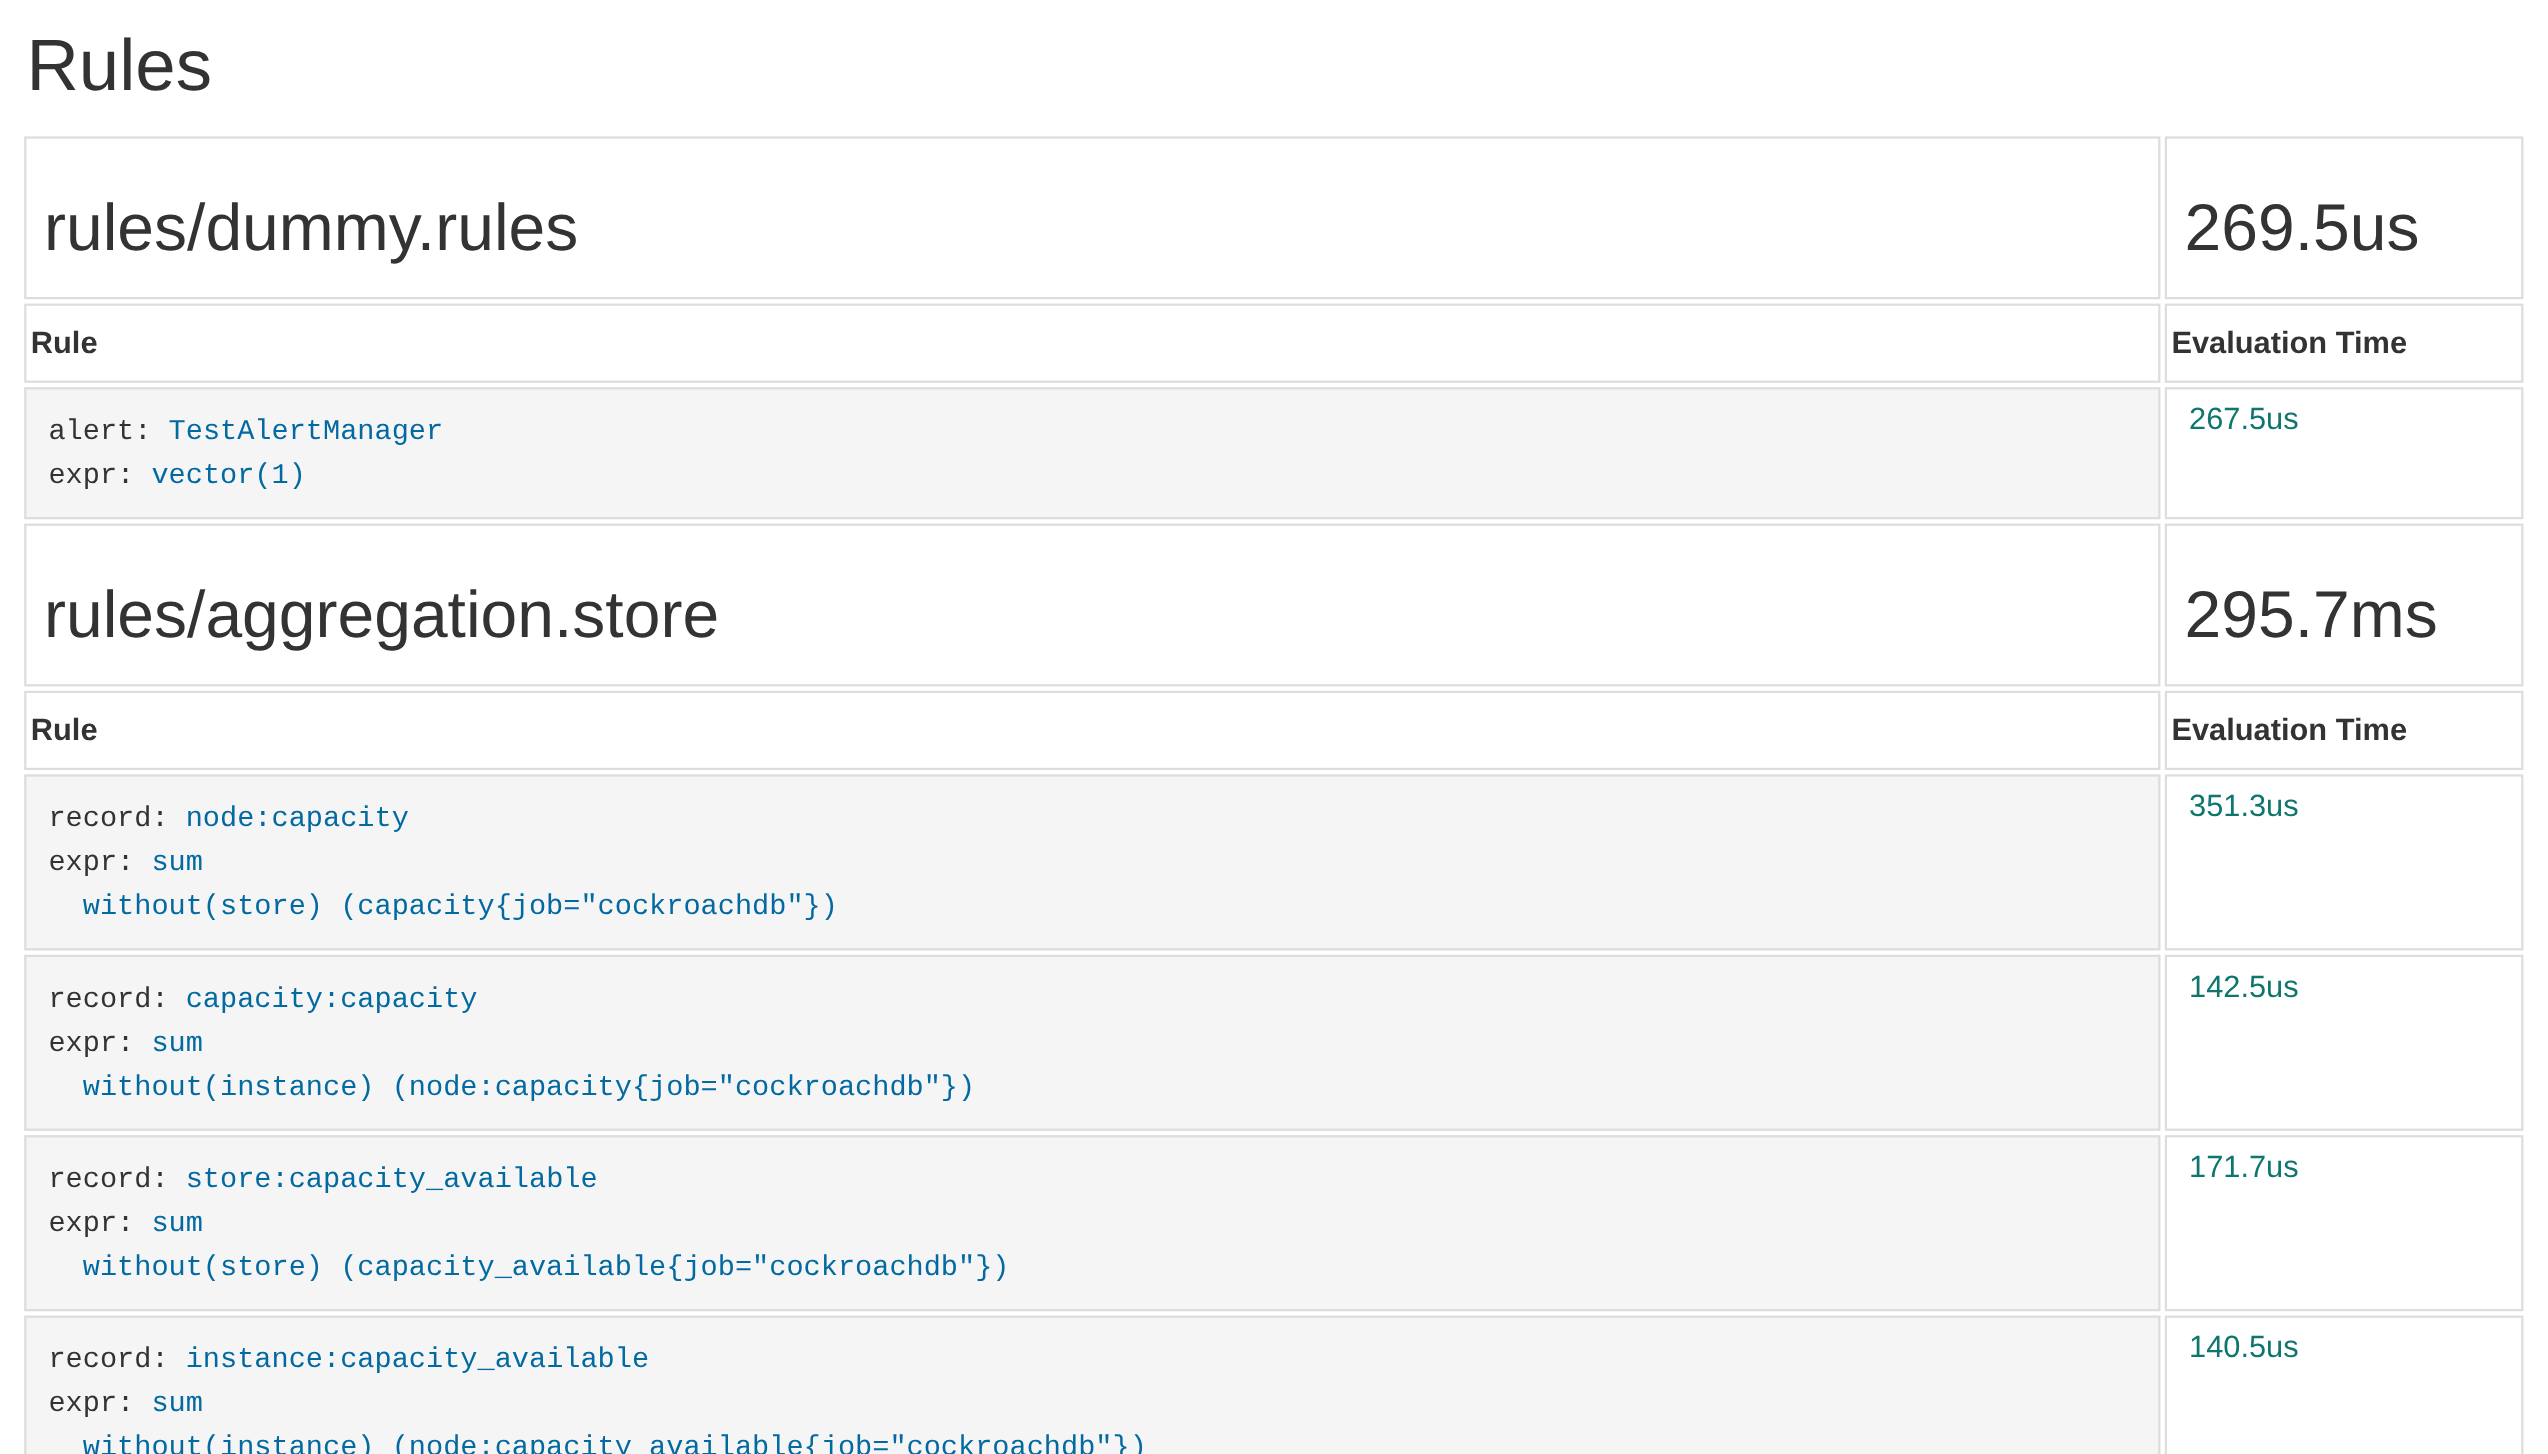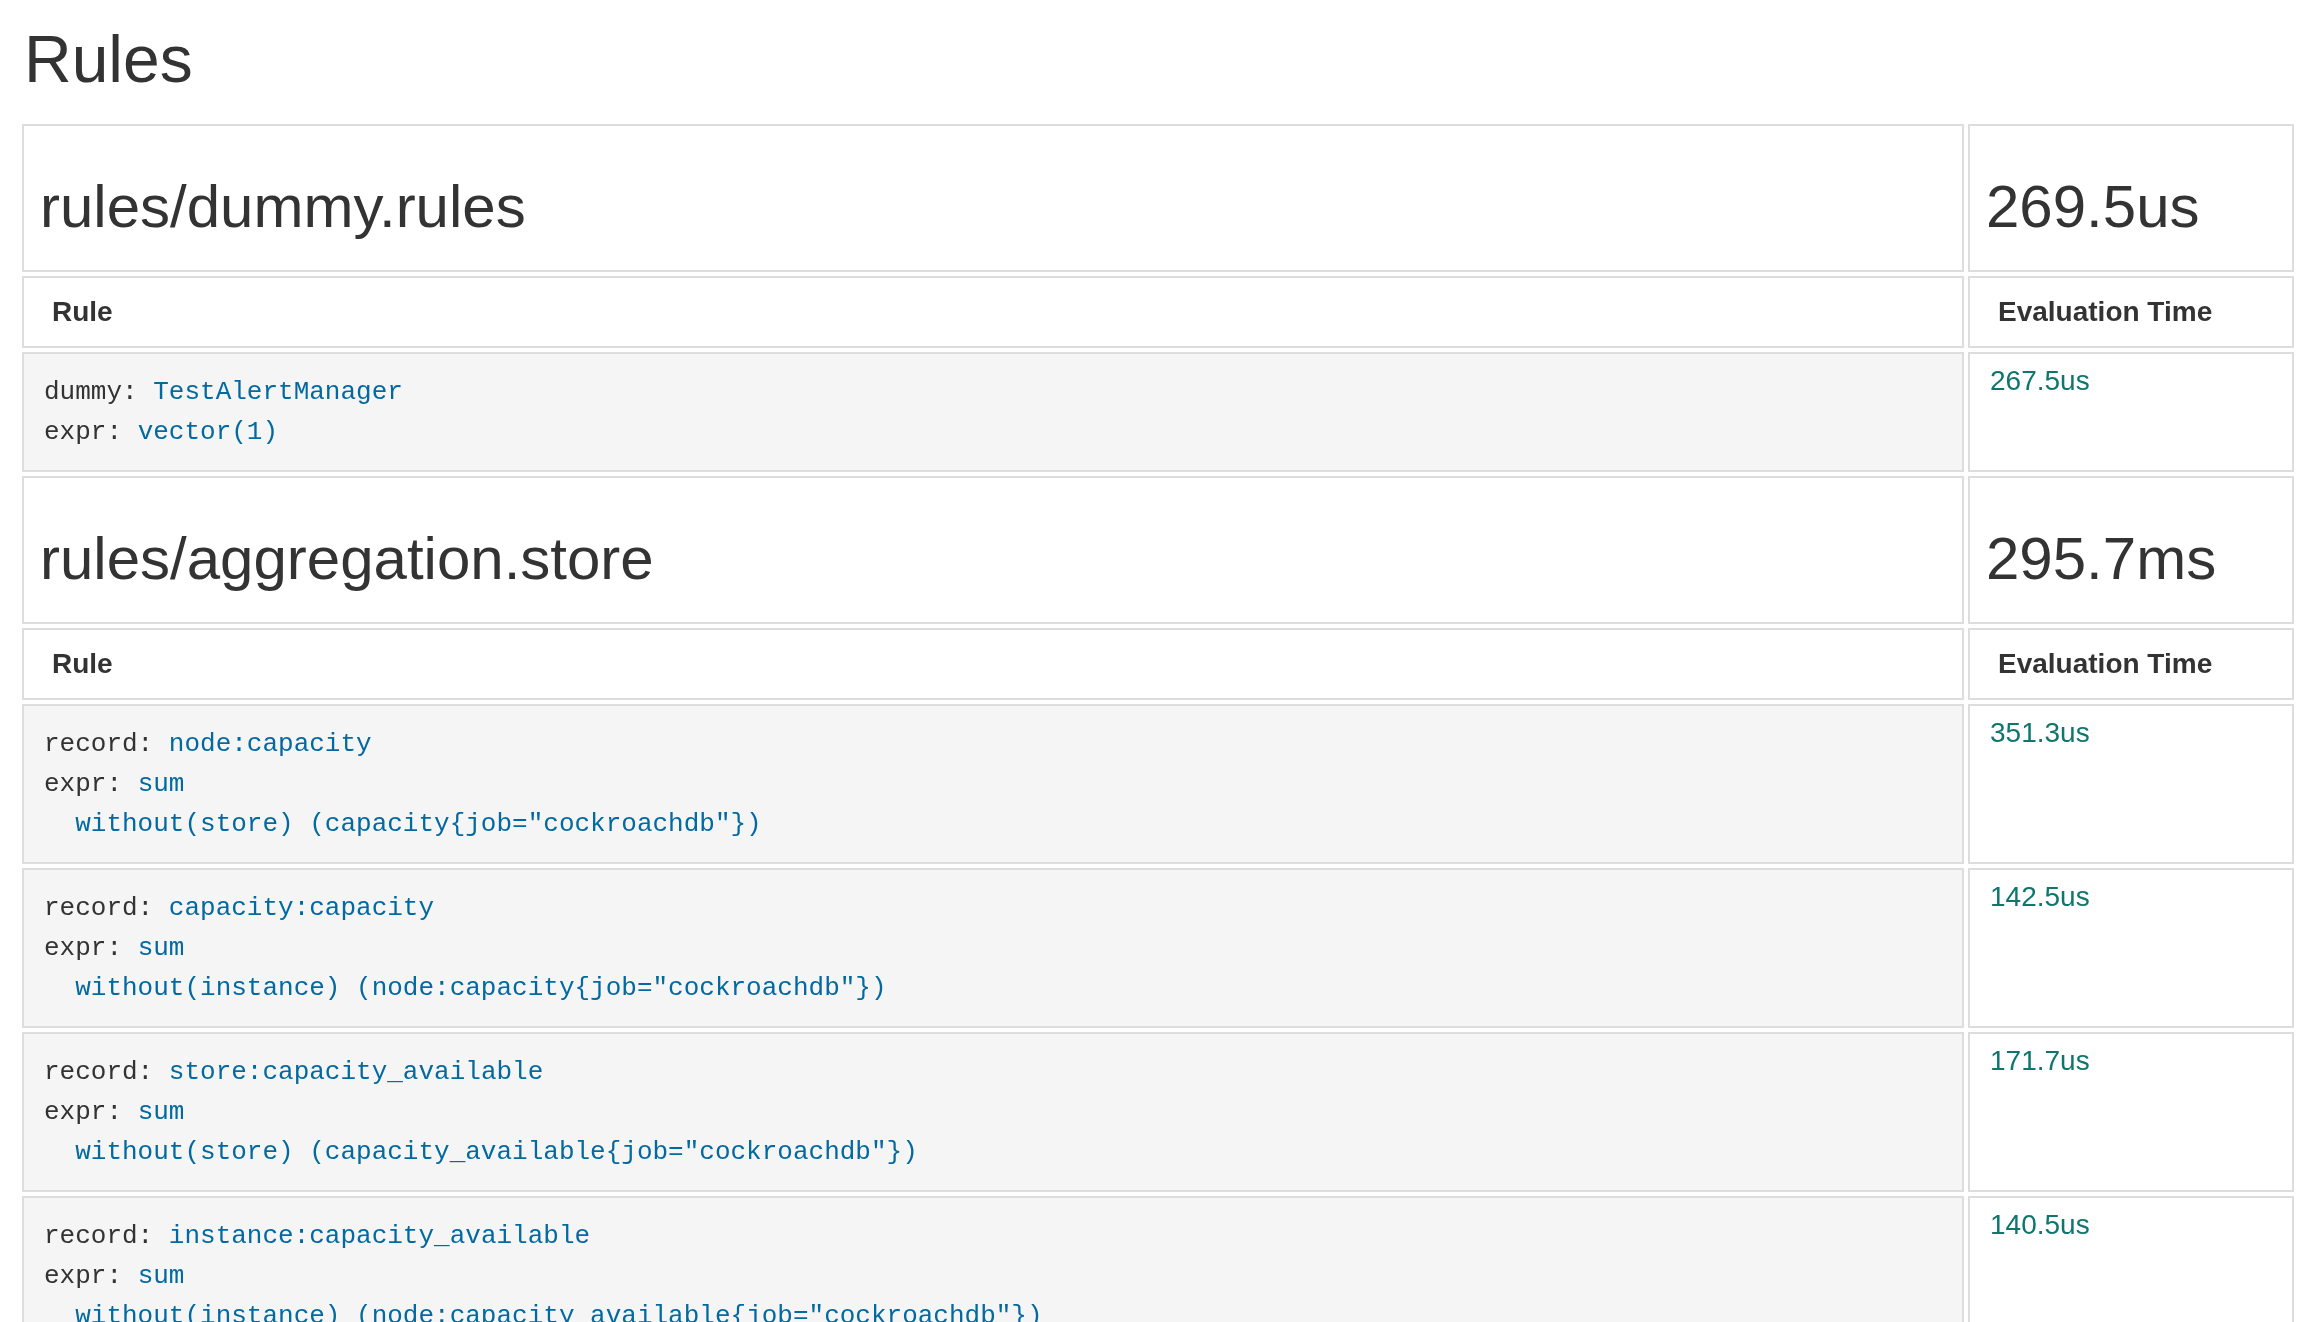--- a/index.html
+++ b/index.html
@@ -47,21 +47,21 @@
     line-height: 1.1;
     font-weight: 500;
     margin: 36px 0 18px 0;
     color: #333333;
     white-space: nowrap;
     overflow: hidden;
   }
   
   th.col-header {
     background: #ffffff;
-    padding: 14px 28px;
+    padding: 14px 4px;
     font-size: 28px;
     line-height: 40px;
     font-weight: 700;
     color: #333333;
   }
   
   td.rule-cell {
     background: #f5f5f5;
     padding: 18px 20px;
   }
@@ -110,21 +110,21 @@
       <td class="file-time-cell">
         <h2 class="file-time">269.5us</h2>
       </td>
     </tr>
     <tr>
       <th class="col-header">Rule</th>
       <th class="col-header">Evaluation Time</th>
     </tr>
     <tr>
       <td class="rule-cell">
-          <pre class="rule-code"><span class="code-label">dummy:</span> <a class="code-link">TestAlertManager</a>
+          <pre class="rule-code"><span class="code-label">alert:</span> <a class="code-link">TestAlertManager</a>
 <span class="code-label">expr:</span> <a class="code-link">vector(1)</a></pre>
         </td>
       <td class="time-cell">267.5us</td>
     </tr>
 
     <tr>
       <td class="file-cell">
         <h2 class="file-heading">rules/aggregation.store</h2>
       </td>
       <td class="file-time-cell">

